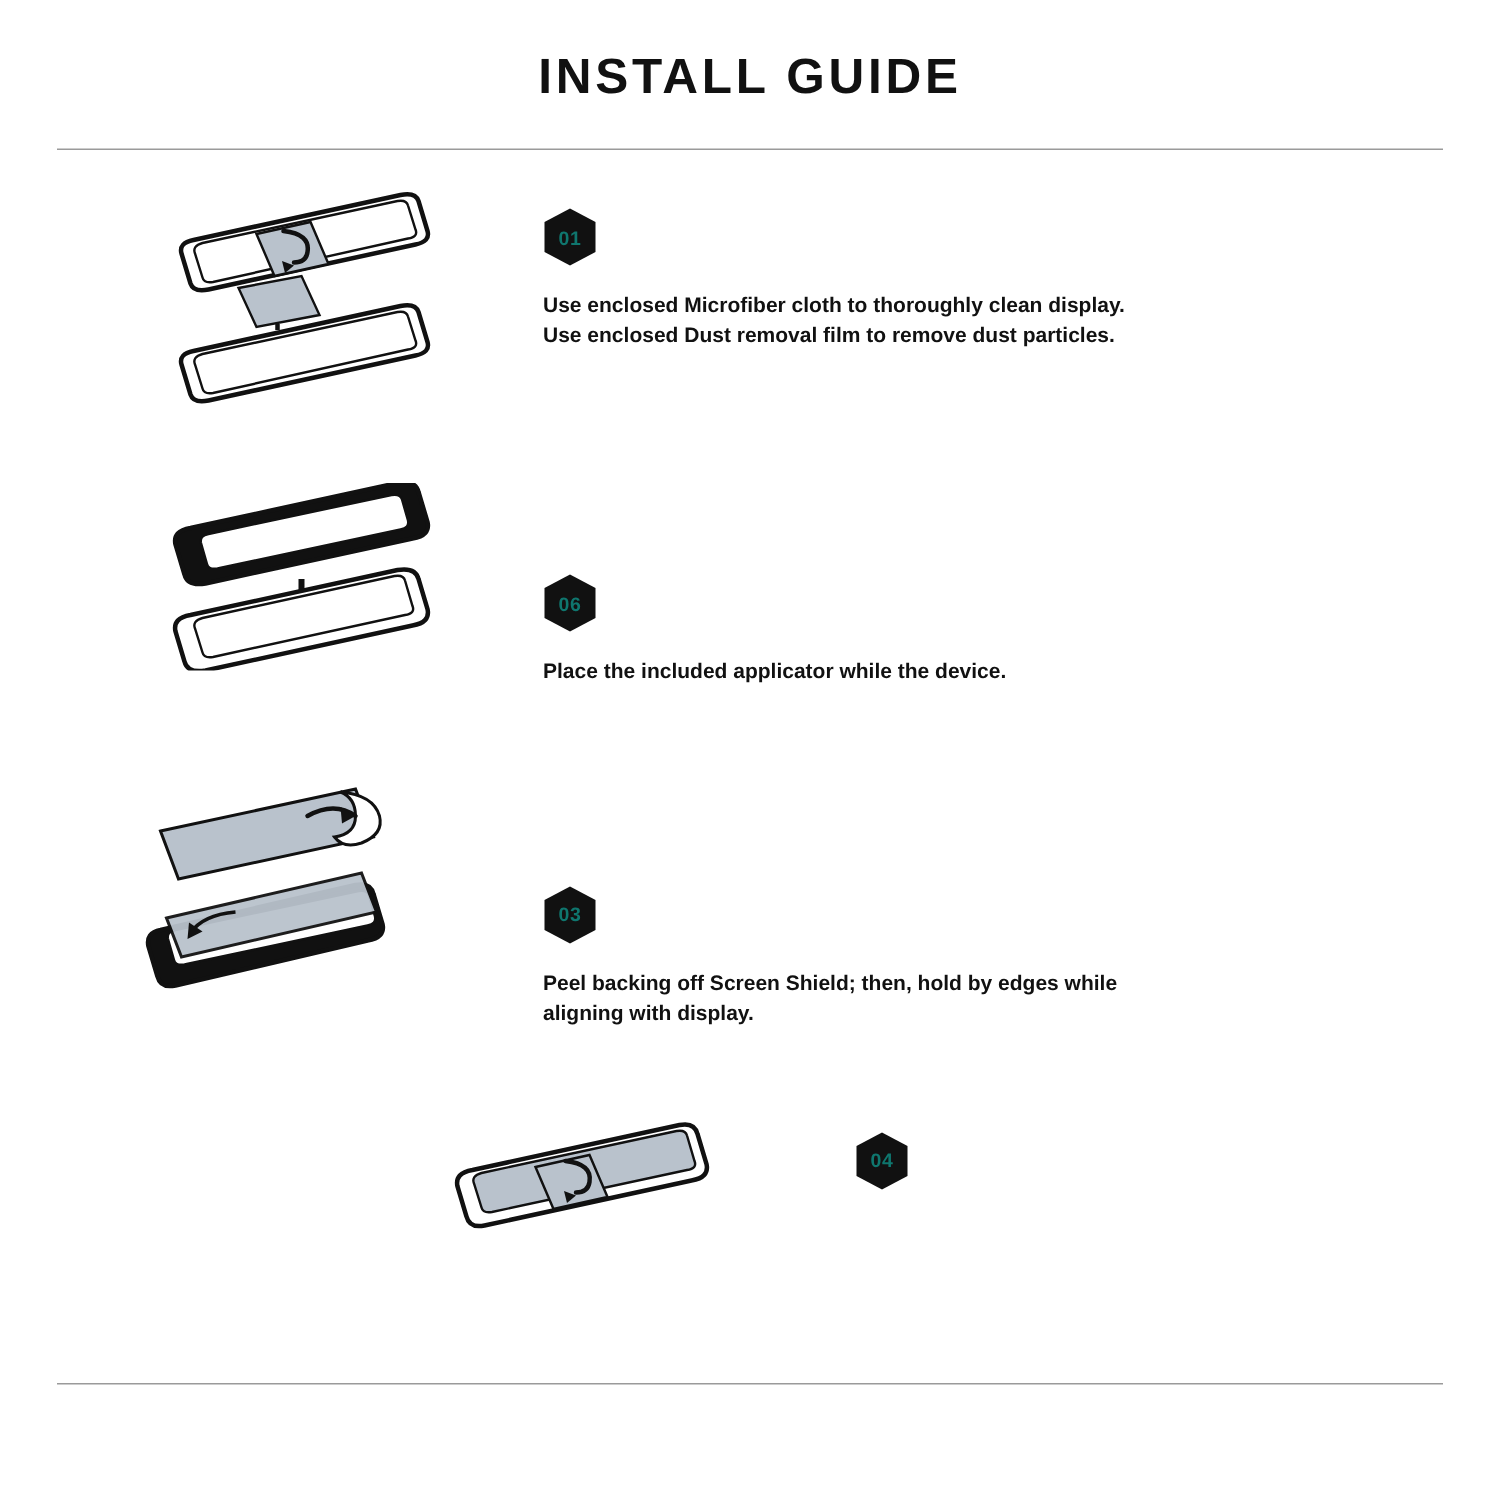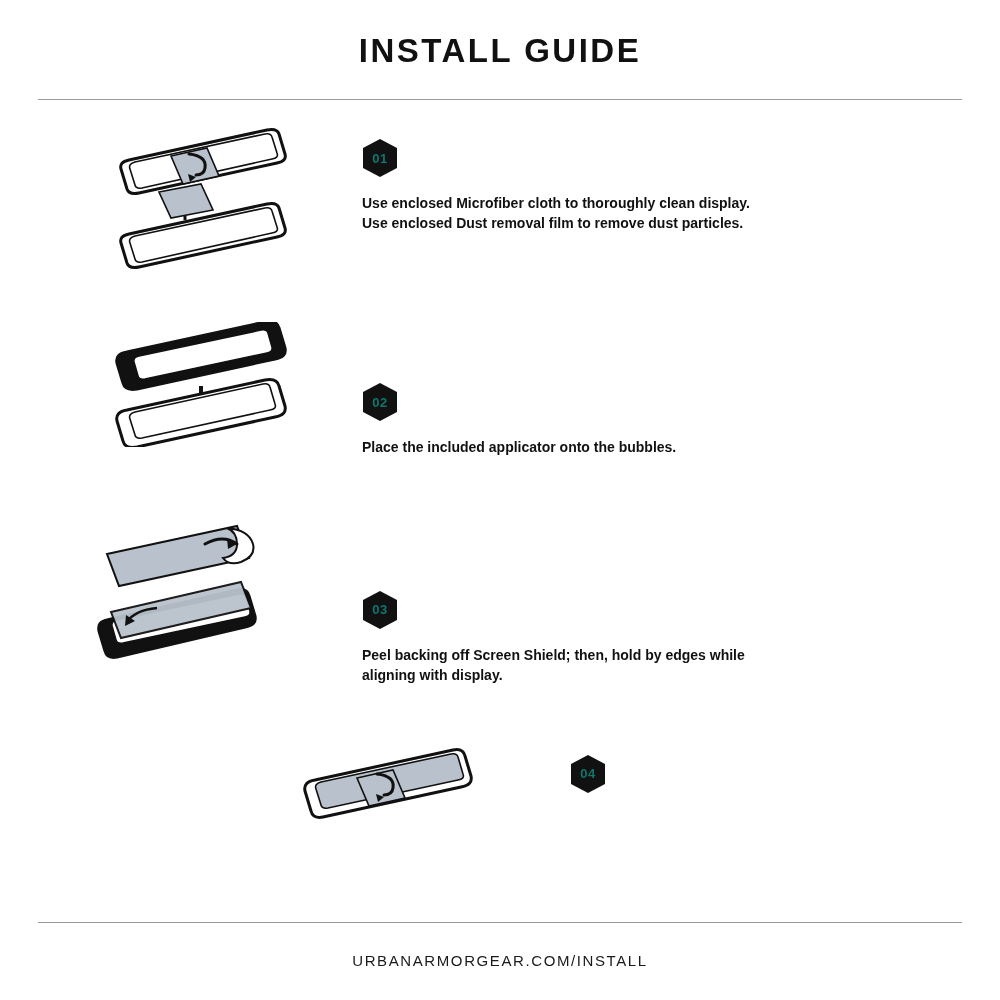--- a/index.html
+++ b/index.html
@@ -188,23 +188,23 @@
             <path d="M38 86 L176 56 Q188 54 190 62 L196 82 Q198 91 186 93 L48 123 Q36 125 34 117 L28 97 Q26 88 38 86 Z" fill="#ffffff" stroke="#111111" stroke-width="3"></path>
             <path d="M46 88 L174 60 Q180 59 181 63 L186 80 Q188 85 181 86 L53 114 Q47 115 46 111 L41 95 Q39 90 46 88 Z" fill="#ffffff" stroke="#111111" stroke-width="1.6"></path>
           </g>
         </svg>
       </div>
       <div class="text-col">
         <span class="badge">
           <svg width="36" height="40" viewBox="0 0 36 40">
             <polygon points="18,1 35,10 35,30 18,39 1,30 1,10" fill="#111111"></polygon>
           </svg>
-          <span class="num">02</span>
-        </span>
-        <p class="desc">Place the included applicator onto the bubbles.</p>
+          <span class="num">06</span>
+        </span>
+        <p class="desc">Place the included applicator while the device.</p>
       </div>
     </div>
 
     <div class="step step-3">
       <div class="art">
         <svg width="230" height="155" viewBox="0 0 230 155">
 
           <g transform="translate(2,2)">
             <path d="M20 38 L150 10 L162 42 L32 70 Z" fill="#b9c2cc" stroke="#111111" stroke-width="2"></path>
 
@@ -256,15 +256,14 @@
             <polygon points="18,1 35,10 35,30 18,39 1,30 1,10" fill="#111111"></polygon>
           </svg>
           <span class="num">04</span>
         </span>
       </div>
     </div>
 
   </div>
 
   <div class="rule-bottom"></div>
-  <div class="footer">URBANARMORGEAR.COM/INSTALL</div>
 
 </div>
 
 </body></html>

